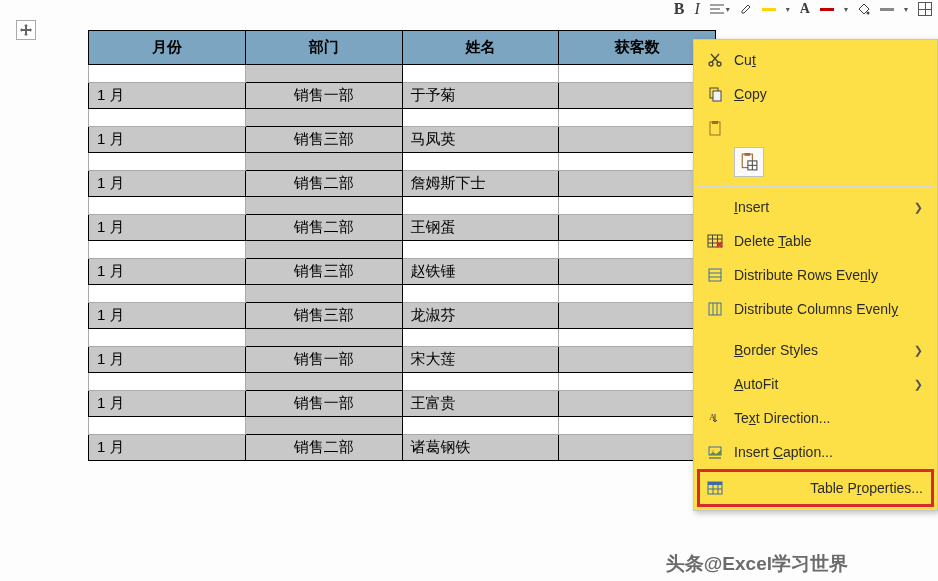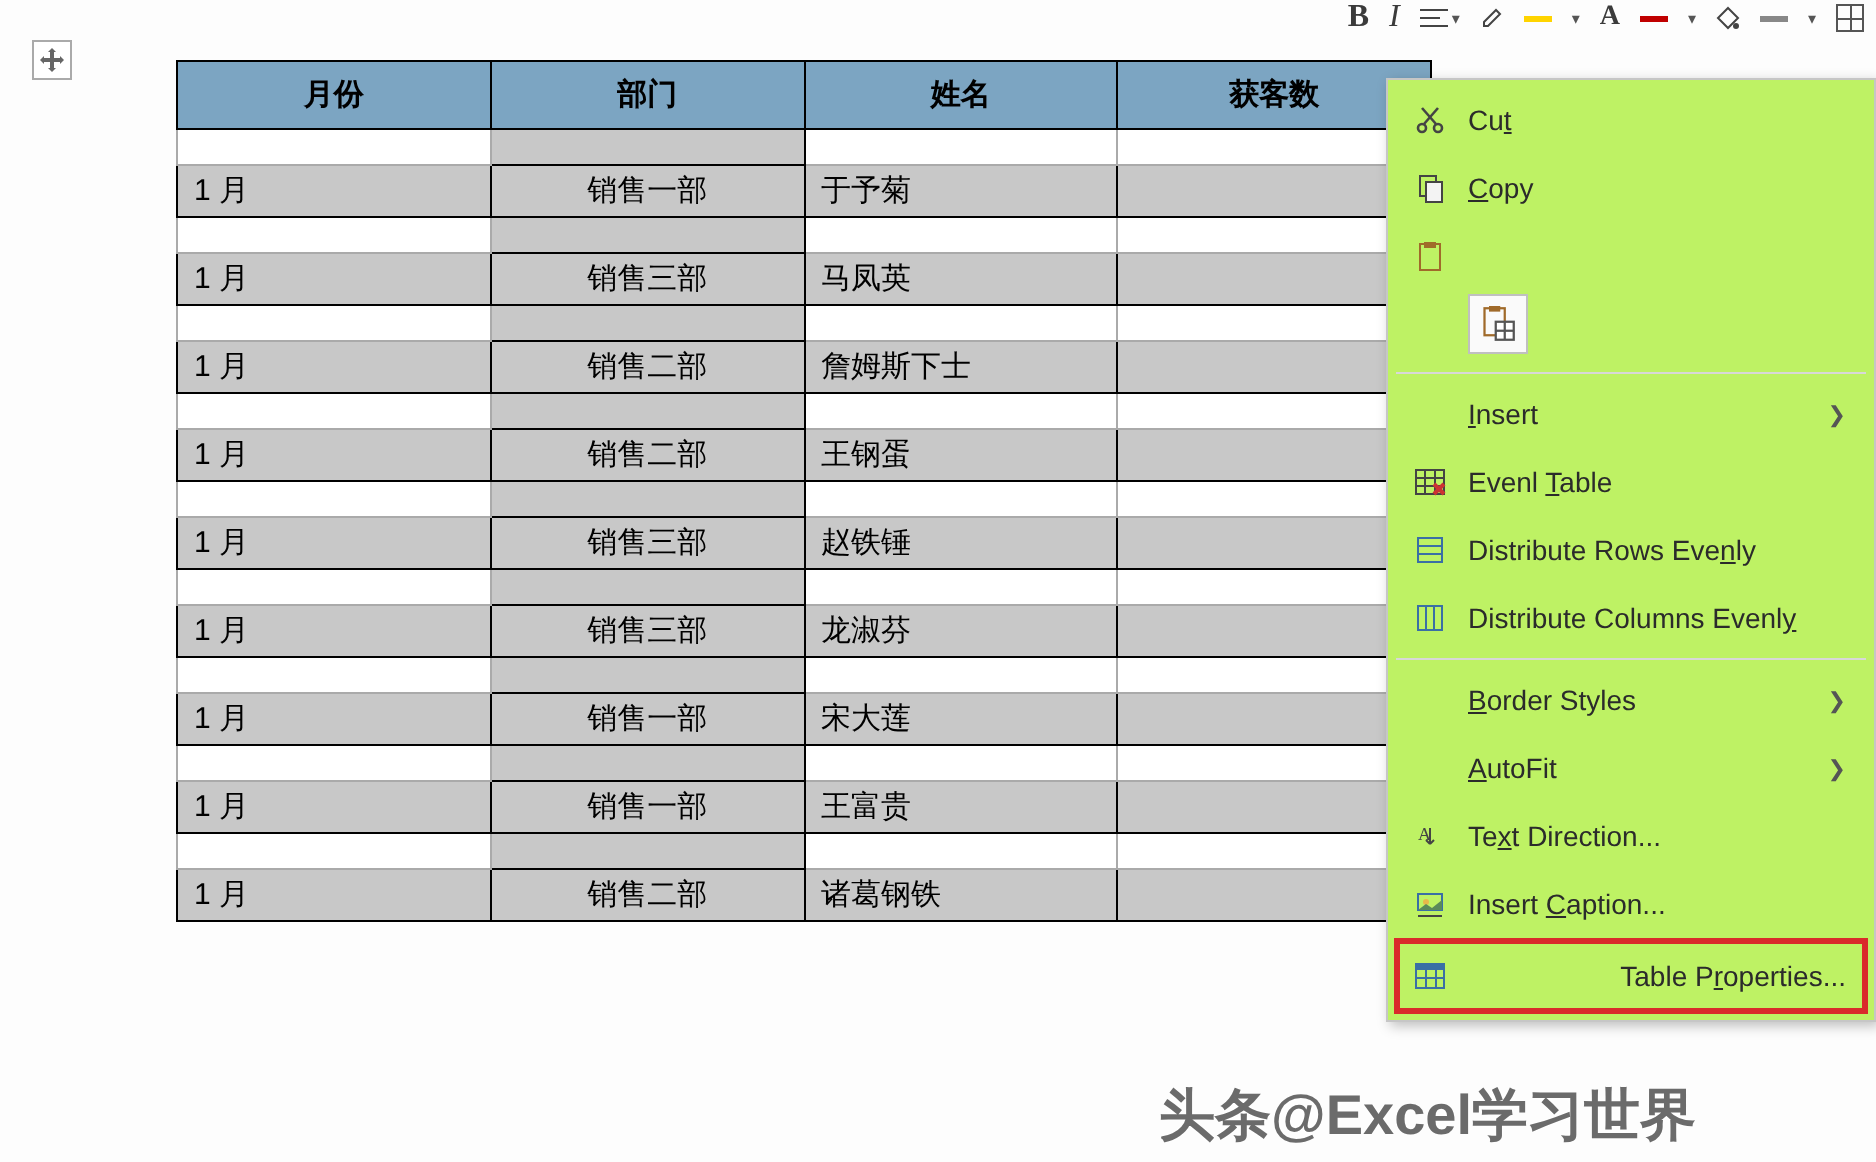--- a/index.html
+++ b/index.html
@@ -86,21 +86,21 @@
   .fontcolor { position:relative; font-weight:bold; font-family:"Times New Roman",serif;}
   .fontcolor-bar { width:14px; height:3px; background:#c00000; }
   .bucket-bar { width:14px; height:3px; background:#888; }
   .grid-icon { width:14px;height:14px;border:1px solid #555; background:linear-gradient(#555,#555) center/1px 100% no-repeat, linear-gradient(#555,#555) center/100% 1px no-repeat;}
   
   .ctx {
     position: absolute;
     top: 39px;
     right: 0;
     width: 245px;
-    background: #bef264;
+    background: #fde047;
     border: 1px solid #c6c6c6;
     box-shadow: 2px 2px 6px rgba(0,0,0,0.25);
     padding: 3px 0;
     font-size: 14px;
     font-family: "Segoe UI", sans-serif;
     color: #2b2b2b;
   }
   .ctx-item {
     display: flex;
     align-items: center;
@@ -133,21 +133,21 @@
     top:0; bottom:0;
     border:3px solid #d92b2b;
     pointer-events:none;
   }
   .bold-label { font-weight: bold; }
   
   .watermark {
     position:absolute;
     bottom: 4px;
     right: 90px;
-    font-size: 28px;
+    font-size: 19px;
     font-weight: bold;
     color: rgba(70,70,70,0.8);
     font-family: "Microsoft YaHei", sans-serif;
     text-shadow: 0 0 3px #fff, 0 0 3px #fff;
   }
   svg { display:block; }
 </style>
 </head>
 <body>
 
@@ -377,21 +377,21 @@
       <svg width="16" height="16" viewBox="0 0 16 16">
           <rect x="1" y="2" width="14" height="12" fill="none" stroke="#444"></rect>
           <line x1="1" y1="6" x2="15" y2="6" stroke="#444"></line>
           <line x1="1" y1="10" x2="15" y2="10" stroke="#444"></line>
           <line x1="5.5" y1="2" x2="5.5" y2="14" stroke="#444"></line>
           <line x1="10.5" y1="2" x2="10.5" y2="14" stroke="#444"></line>
           <line x1="10" y1="9" x2="15" y2="14" stroke="#c33" stroke-width="2"></line>
           <line x1="15" y1="9" x2="10" y2="14" stroke="#c33" stroke-width="2"></line>
         </svg>
     </span>
-    <span class="ctx-label"><span>Evenl </span><span class="m">T</span><span>able</span></span>
+    <span class="ctx-label"><span>Delete </span><span class="m">T</span><span>able</span></span>
   </div>
   <div class="ctx-item">
     <span class="ctx-icon">
       <svg width="16" height="16" viewBox="0 0 16 16">
           <rect x="2" y="2" width="12" height="12" fill="none" stroke="#3a6fa5"></rect>
           <line x1="2" y1="6" x2="14" y2="6" stroke="#3a6fa5"></line>
           <line x1="2" y1="10" x2="14" y2="10" stroke="#3a6fa5"></line>
         </svg>
     </span>
     <span class="ctx-label"><span>Distribute Rows Eve</span><span class="m">n</span><span>ly</span></span>

